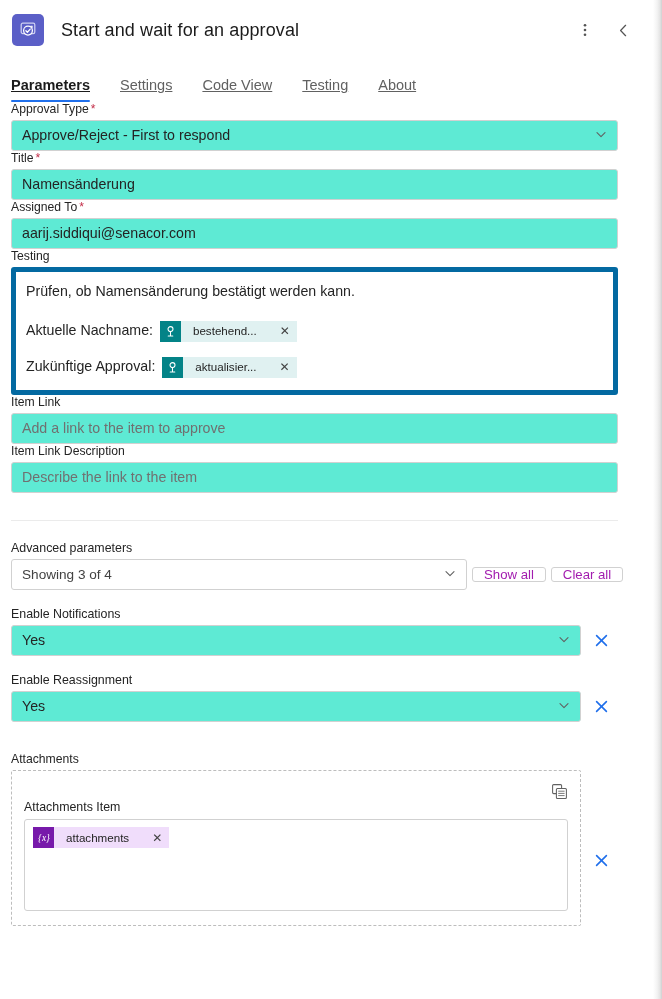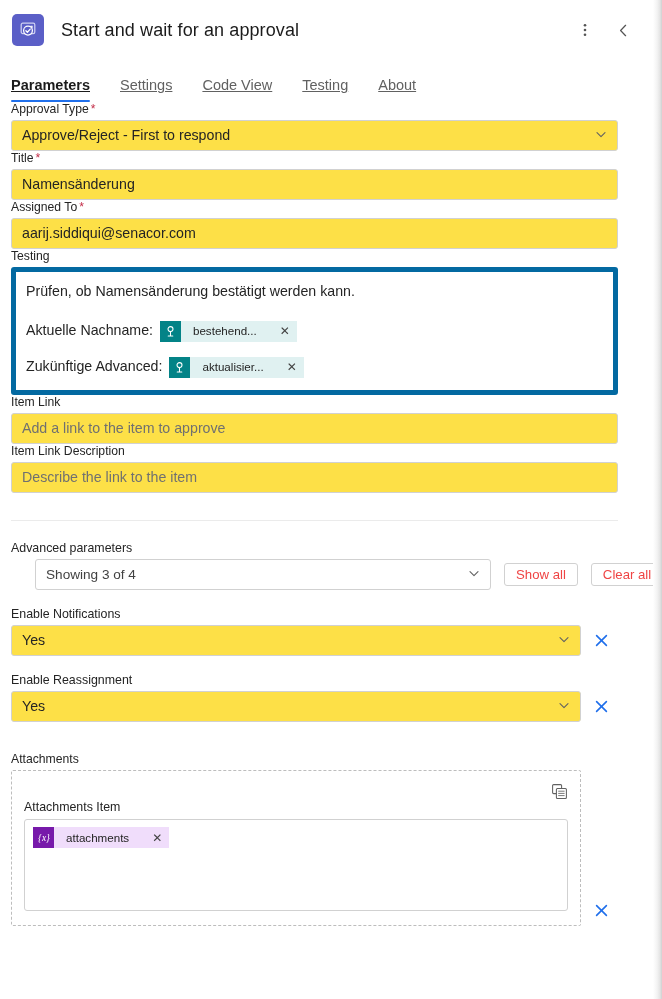--- a/index.html
+++ b/index.html
@@ -93,21 +93,21 @@
     display: block;
   }
   .req { color: #c4314b; margin-left: 2px; }
 
   .control {
     position: relative;
     width: 100%;
     min-height: 31px;
     border: 1px solid #d1d1d1;
     border-radius: 3px;
-    background: #fde047;
+    background: #5eead4;
     display: flex; align-items: center;
     padding: 0 10px;
     font-size: 14.2px;
     color: #242424;
   }
   .control .val { line-height: 1; }
   .control .ph { color: #707070; }
   .chev {
     position: absolute; right: 9px; top: 50%;
     transform: translateY(-50%);
@@ -157,58 +157,58 @@
   .chip.var .cb { background: #f0ddfb; }
 
   
   .divider {
     height: 1px; background: #ebebeb;
     margin: 27px 0 0 0;
   }
 
   
   .adv-label { font-size: 12.4px; margin: 20px 0 4px 0; }
-  .adv-row { display: flex; align-items: center; gap: 13px; margin-left: 24px; }
+  .adv-row { display: flex; align-items: center; gap: 5px; }
   .adv-select {
     position: relative;
     flex: 0 0 456px;
     height: 31px;
     border: 1px solid #d1d1d1; border-radius: 3px;
     display: flex; align-items: center;
     padding: 0 10px;
     font-size: 13.6px; color: #424242;
     background: #fff;
   }
   .btn {
-    height: 23px;
+    height: 15px;
     border: 1px solid #d1d1d1; border-radius: 3px;
     background: #fff;
     padding: 0 11px;
-    font-size: 13.2px; color: #ef4444;
+    font-size: 13.2px; color: #a21caf;
     display: flex; align-items: center; justify-content: center;
     cursor: pointer;
     white-space: nowrap;
     font-family: "Liberation Sans", sans-serif;
   }
 
   
   .advf { margin-top: 17px; }
   .advf .flabel { font-size: 12.4px; }
   .advf-row { display: flex; align-items: center; gap: 0; }
   .advf-row .control { flex: 0 0 570px; }
   .clear-x {
     width: 36px; height: 31px;
     display: flex; align-items: center; justify-content: center;
     color: #1f6feb; cursor: pointer;
     margin-left: 4px;
   }
 
   
   .att-wrap { margin-top: 30px; }
-  .att-row { display: flex; align-items: flex-end; }
+  .att-row { display: flex; align-items: center; }
   .att-box {
     flex: 0 0 570px;
     border: 1px dashed #bdbdbd;
     border-radius: 2px;
     background: #fff;
     padding: 10px 12px 14px 12px;
     position: relative;
     min-height: 120px;
   }
   .att-copy {
@@ -315,21 +315,21 @@
                 <path d="M6.5 6.6v4.3M4.2 10.9h4.6" stroke="#ffffff" stroke-width="1.05" stroke-linecap="round"></path>
               </svg>
             </span>
             <span class="cb">
               <span>bestehend...</span>
               <span class="cx">✕</span>
             </span>
           </span>
         </div>
         <div class="dline tok">
-          <span class="dlabel">Zukünftige Advanced:</span>
+          <span class="dlabel">Zukünftige Approval:</span>
           <span class="chip sp">
             <span class="ci">
               <svg width="13" height="13" viewBox="0 0 13 13" fill="none">
                 <circle cx="6.5" cy="4.1" r="2.5" stroke="#ffffff" stroke-width="1.05"></circle>
                 <path d="M6.5 6.6v4.3M4.2 10.9h4.6" stroke="#ffffff" stroke-width="1.05" stroke-linecap="round"></path>
               </svg>
             </span>
             <span class="cb">
               <span>aktualisier...</span>
               <span class="cx">✕</span>

